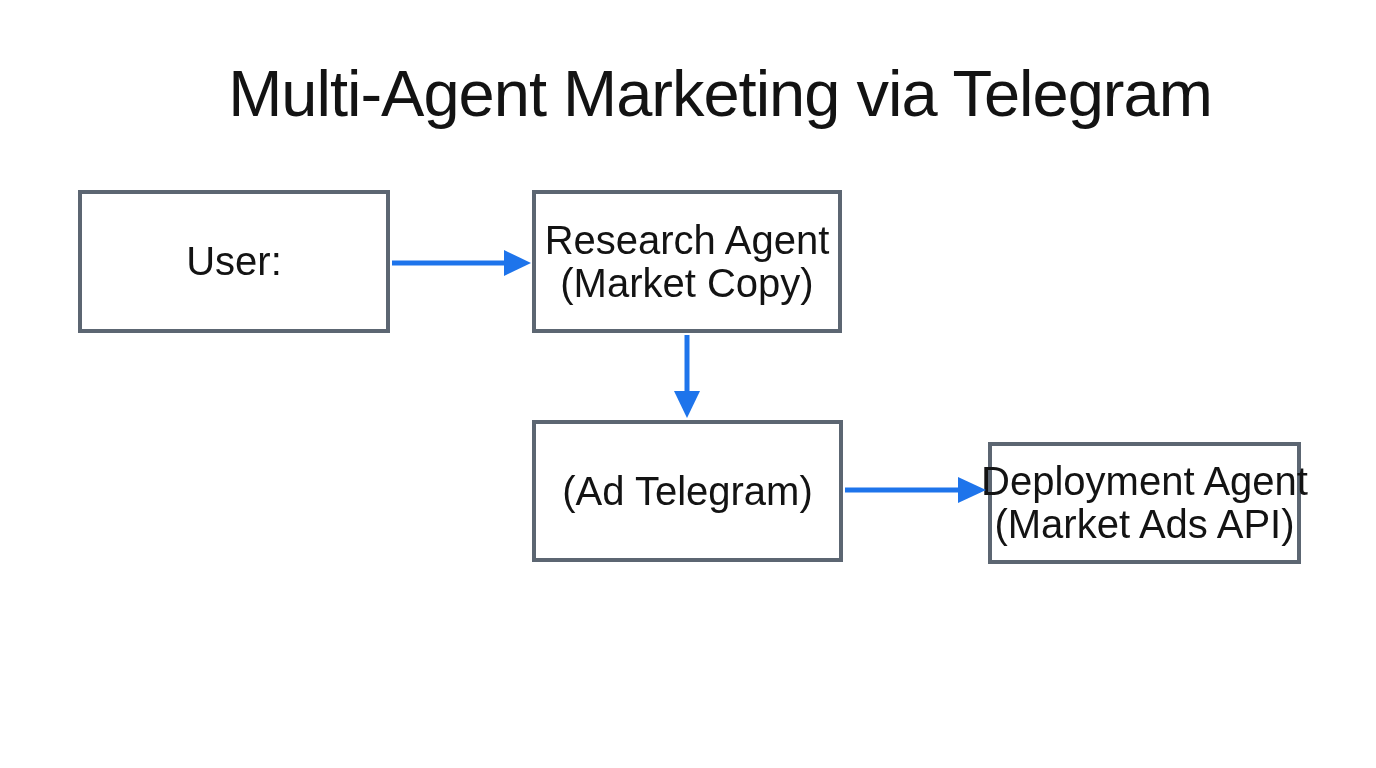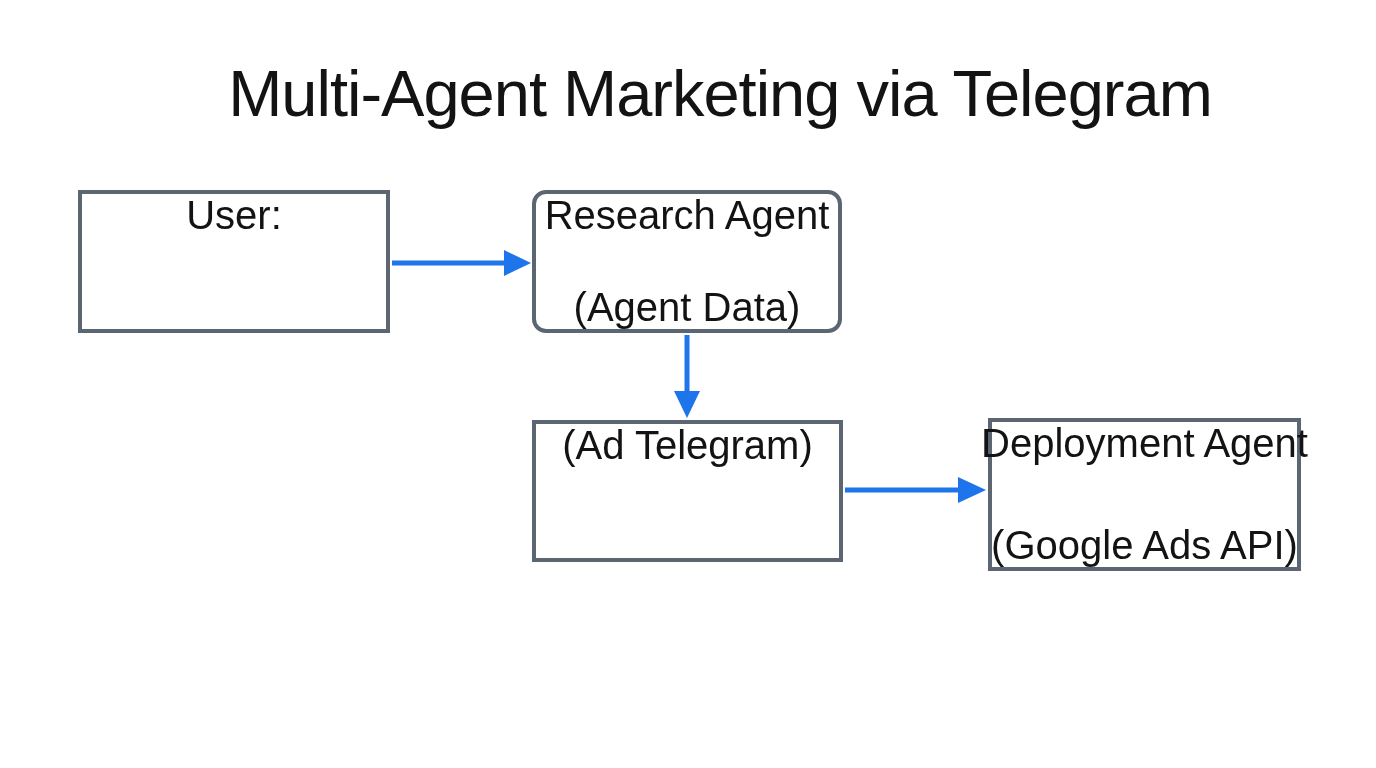--- a/index.html
+++ b/index.html
@@ -32,30 +32,30 @@
   }
   .node {
     position: absolute;
     box-sizing: border-box;
     background: var(--color-fill, #FFFFFF);
     border: 4px solid var(--color-border, #5C6672);
     color: var(--color-text, #121212);
     display: flex;
     flex-direction: column;
     align-items: center;
-    justify-content: space-between;
+    justify-content: center;
     text-align: center;
     font-size: 40px;
     line-height: 43px;
     white-space: nowrap;
   }
   .node-user        { left: 78px;  top: 190px; width: 312px; height: 143px; }
-  .node-research    { left: 532px; top: 190px; width: 310px; height: 143px; border-radius: 14px; }
+  .node-research    { left: 532px; top: 190px; width: 310px; height: 143px; }
   .node-copy        { left: 532px; top: 420px; width: 311px; height: 142px; }
-  .node-deployment  { left: 988px; top: 418px; width: 313px; height: 153px; }
+  .node-deployment  { left: 988px; top: 442px; width: 313px; height: 122px; }
   .edges-layer {
     position: absolute;
     left: 0;
     top: 0;
     width: 1376px;
     height: 768px;
     pointer-events: none;
   }
   .edge-shaft {
     stroke: var(--color-arrow, #1E74EB);
@@ -71,30 +71,30 @@
 <div class="canvas">
 
   <div class="diagram-title">Multi-Agent Marketing via Telegram</div>
 
   <div class="node node-user">
     <span>User:</span>
   </div>
 
   <div class="node node-research">
     <span>Research Agent</span>
-    <span>(Agent Data)</span>
+    <span>(Market Copy)</span>
   </div>
 
   <div class="node node-copy">
     <span>(Ad Telegram)</span>
   </div>
 
   <div class="node node-deployment">
     <span>Deployment Agent</span>
-    <span>(Google Ads API)</span>
+    <span>(Market Ads API)</span>
   </div>
 
   <svg class="edges-layer" viewBox="0 0 1376 768" xmlns="http://www.w3.org/2000/svg">
     <g>
       <line class="edge-shaft" x1="392" y1="263" x2="507" y2="263"></line>
       <polygon class="edge-head" points="531,263 504,250 504,276"></polygon>
     </g>
     <g>
       <line class="edge-shaft" x1="687" y1="335" x2="687" y2="393"></line>
       <polygon class="edge-head" points="687,418 674,391 700,391"></polygon>

